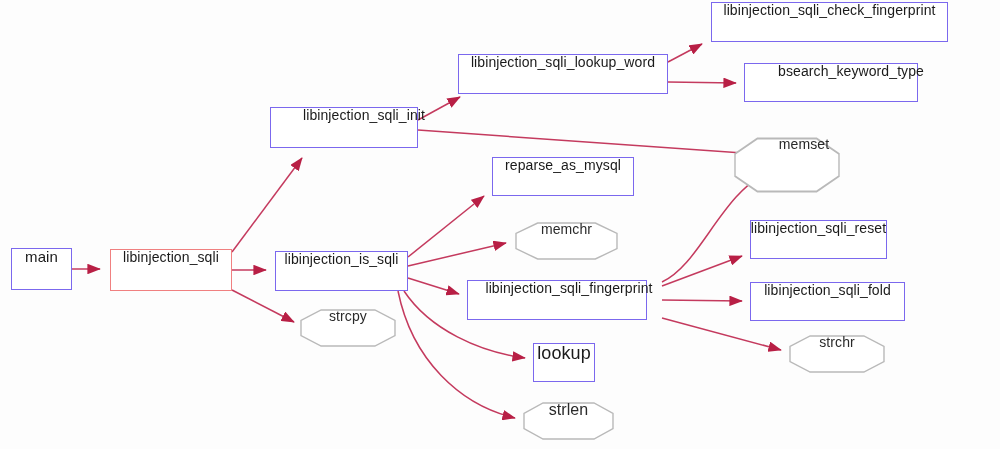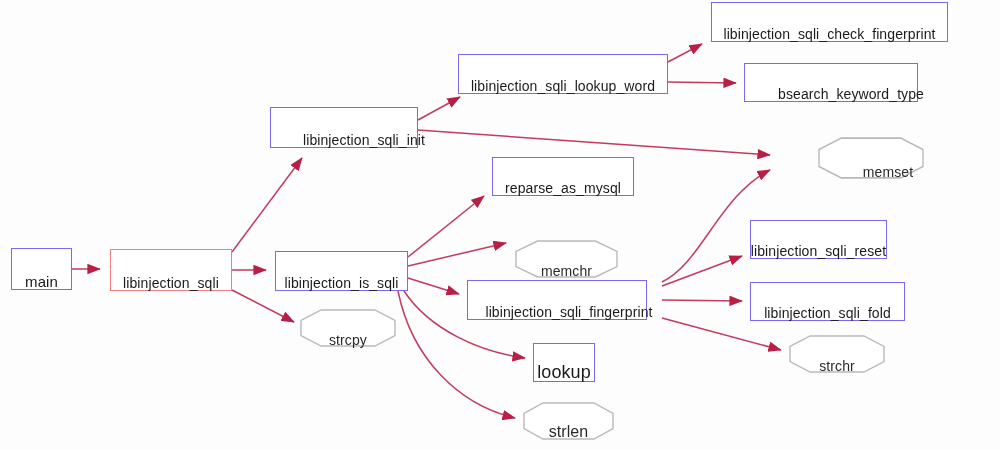--- a/index.html
+++ b/index.html
@@ -23,21 +23,21 @@
     left: 0;
     top: 0;
     width: 1000px;
     height: 449px;
     pointer-events: none;
   }
   .node {
     position: absolute;
     box-sizing: border-box;
     display: flex;
-    align-items: flex-end;
+    align-items: flex-start;
     justify-content: center;
     background: #ffffff;
     color: #1a1a1a;
     white-space: nowrap;
   }
   .node-label {
     display: block;
     line-height: 1;
     letter-spacing: 0.1px;
   }
@@ -115,30 +115,30 @@
       </div>
       <div class="node box blue" style="left: 458px; top: 54px; width: 210px; height: 40px;">
         <span class="node-label" style="font-size: 14px;">libinjection_sqli_lookup_word</span>
       </div>
       <div class="node box blue" style="left: 711px; top: 2px; width: 237px; height: 40px;">
         <span class="node-label" style="font-size: 14px;">libinjection_sqli_check_fingerprint</span>
       </div>
       <div class="node box blue" style="left: 744px; top: 63px; width: 174px; height: 39px;">
         <span class="node-label" style="font-size: 14px; margin-left: 40px;">bsearch_keyword_type</span>
       </div>
-      <div class="node oct" style="left: 818px; top: 137px; width: 106px; height: 42px; padding-left: 34px;">
+      <div class="node oct" style="left: 734px; top: 137px; width: 106px; height: 56px; padding-left: 34px;">
         <svg class="oct-shape" viewBox="0 0 106 38" preserveAspectRatio="none">
           <polygon points="23.32,1 82.68,1 105,11.4 105,26.6 82.68,37 23.32,37 1,26.6 1,11.4" fill="#ffffff" stroke="#b9b9b9" stroke-width="1.4"></polygon>
         </svg>
         <span class="node-label" style="font-size: 14px;">memset</span>
       </div>
       <div class="node box blue" style="left: 492px; top: 157px; width: 142px; height: 39px;">
         <span class="node-label" style="font-size: 14px;">reparse_as_mysql</span>
       </div>
-      <div class="node oct" style="left: 515px; top: 240px; width: 103px; height: 38px;">
+      <div class="node oct" style="left: 515px; top: 222px; width: 103px; height: 38px;">
         <svg class="oct-shape" viewBox="0 0 103 38" preserveAspectRatio="none">
           <polygon points="22.66,1 80.34,1 102,11.4 102,26.6 80.34,37 22.66,37 1,26.6 1,11.4" fill="#ffffff" stroke="#b9b9b9" stroke-width="1.4"></polygon>
         </svg>
         <span class="node-label" style="font-size: 14px;">memchr</span>
       </div>
       <div class="node box blue" style="left: 750px; top: 220px; width: 137px; height: 39px;">
         <span class="node-label" style="font-size: 14px;">libinjection_sqli_reset</span>
       </div>
       <div class="node box blue" style="left: 467px; top: 280px; width: 180px; height: 40px; padding-left: 24px;">
         <span class="node-label" style="font-size: 14px;">libinjection_sqli_fingerprint</span>

